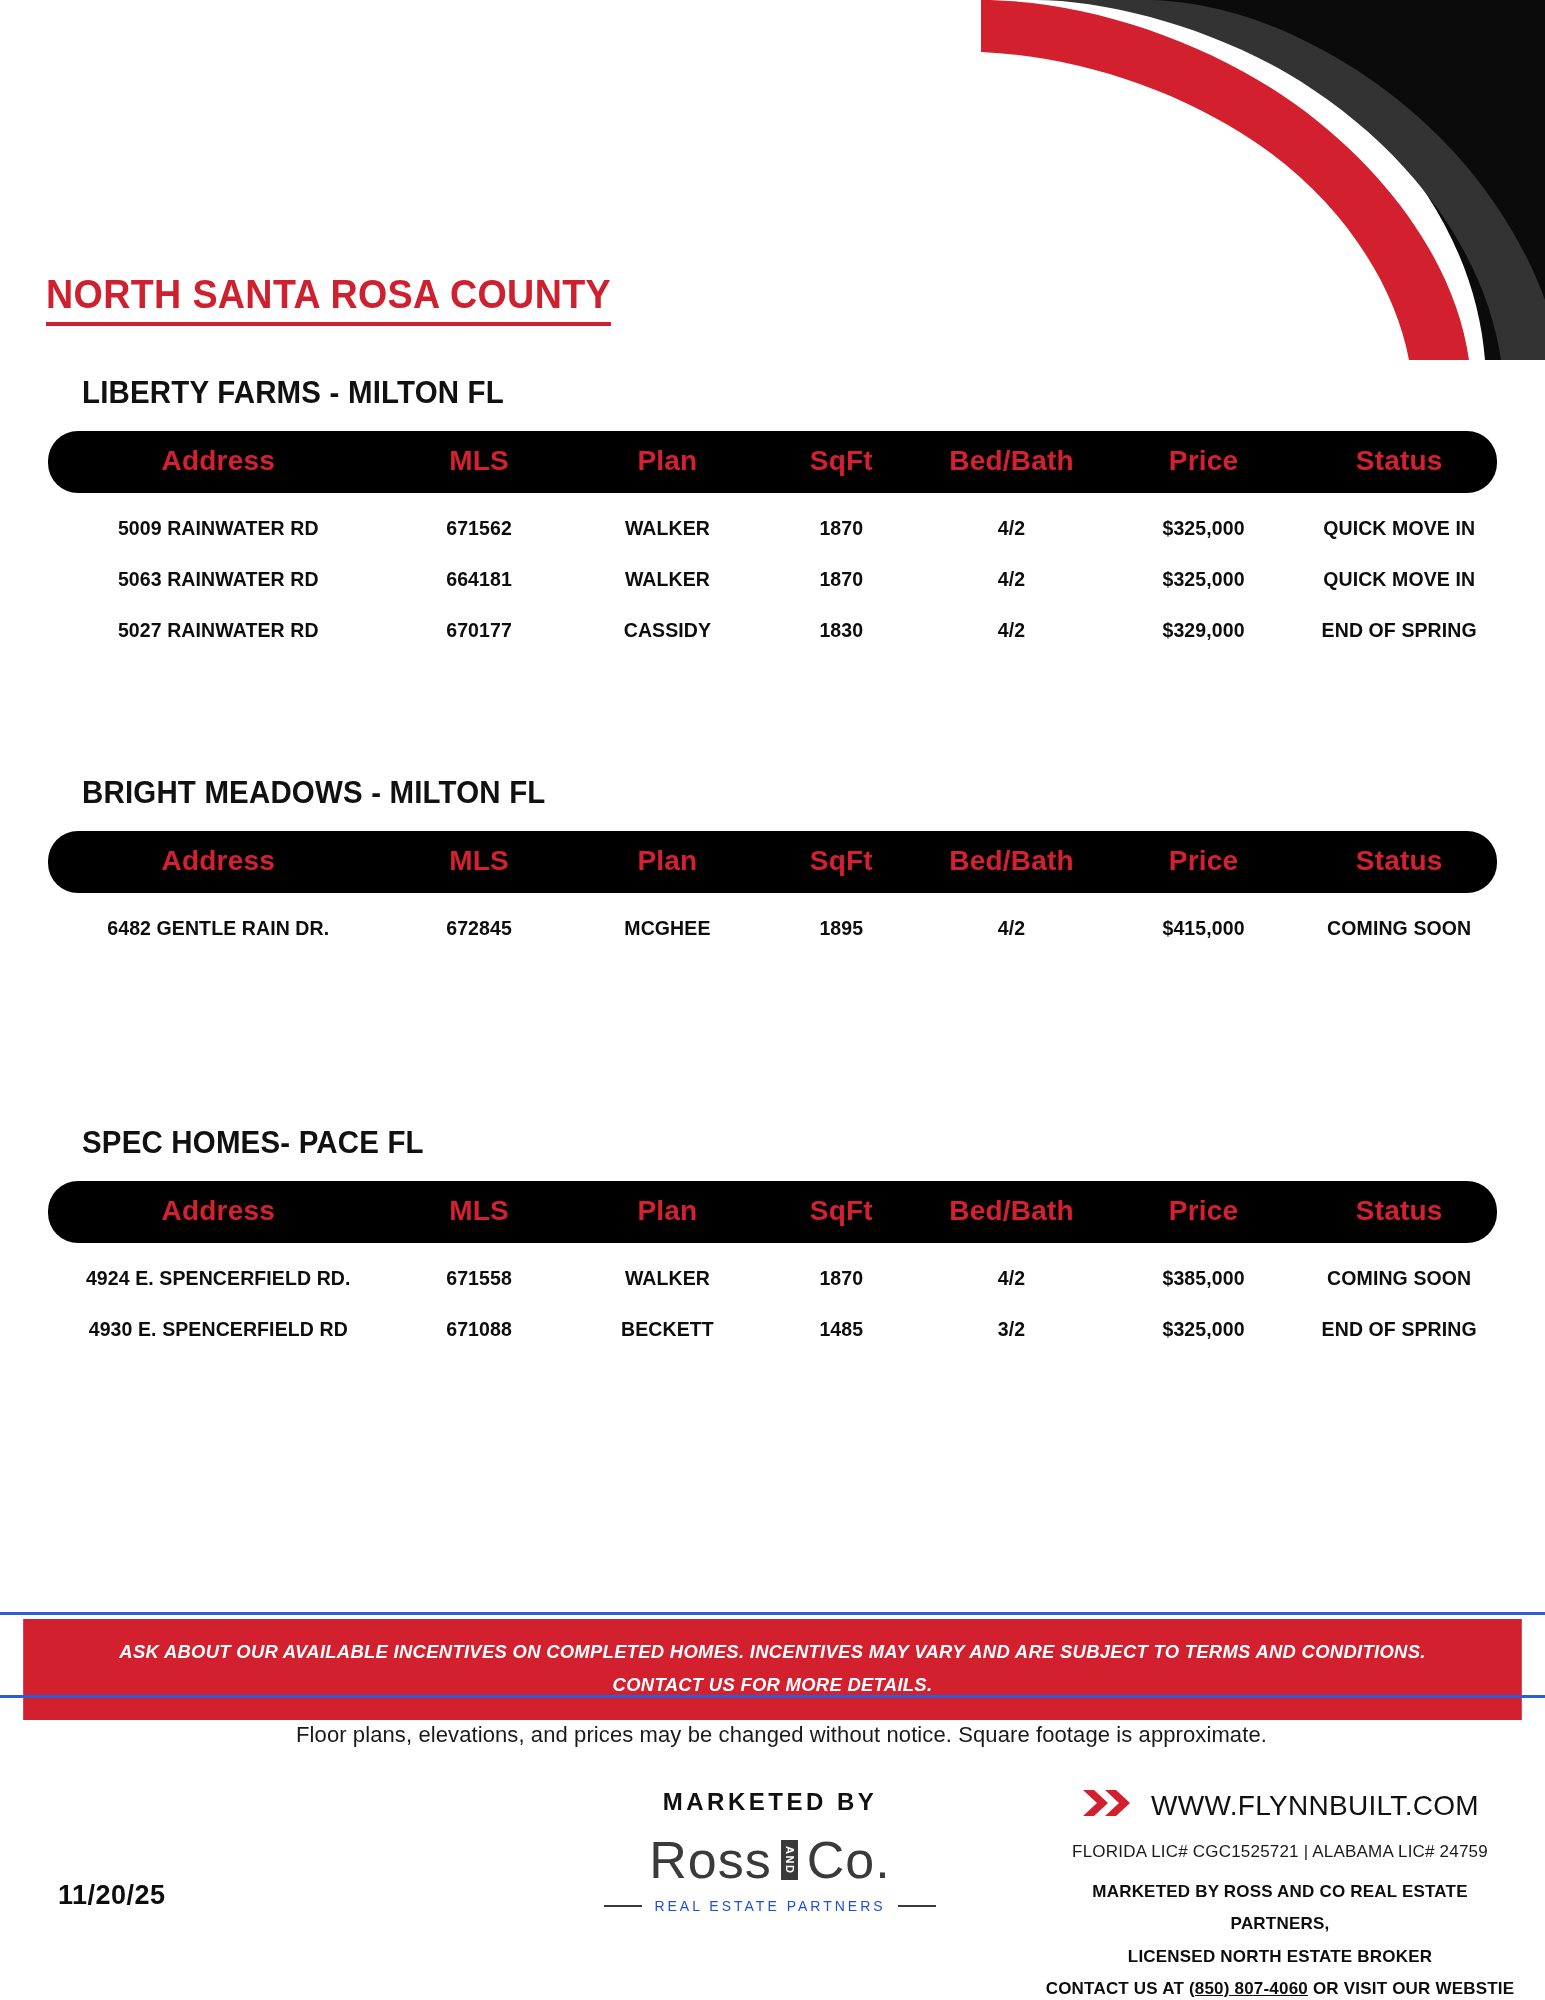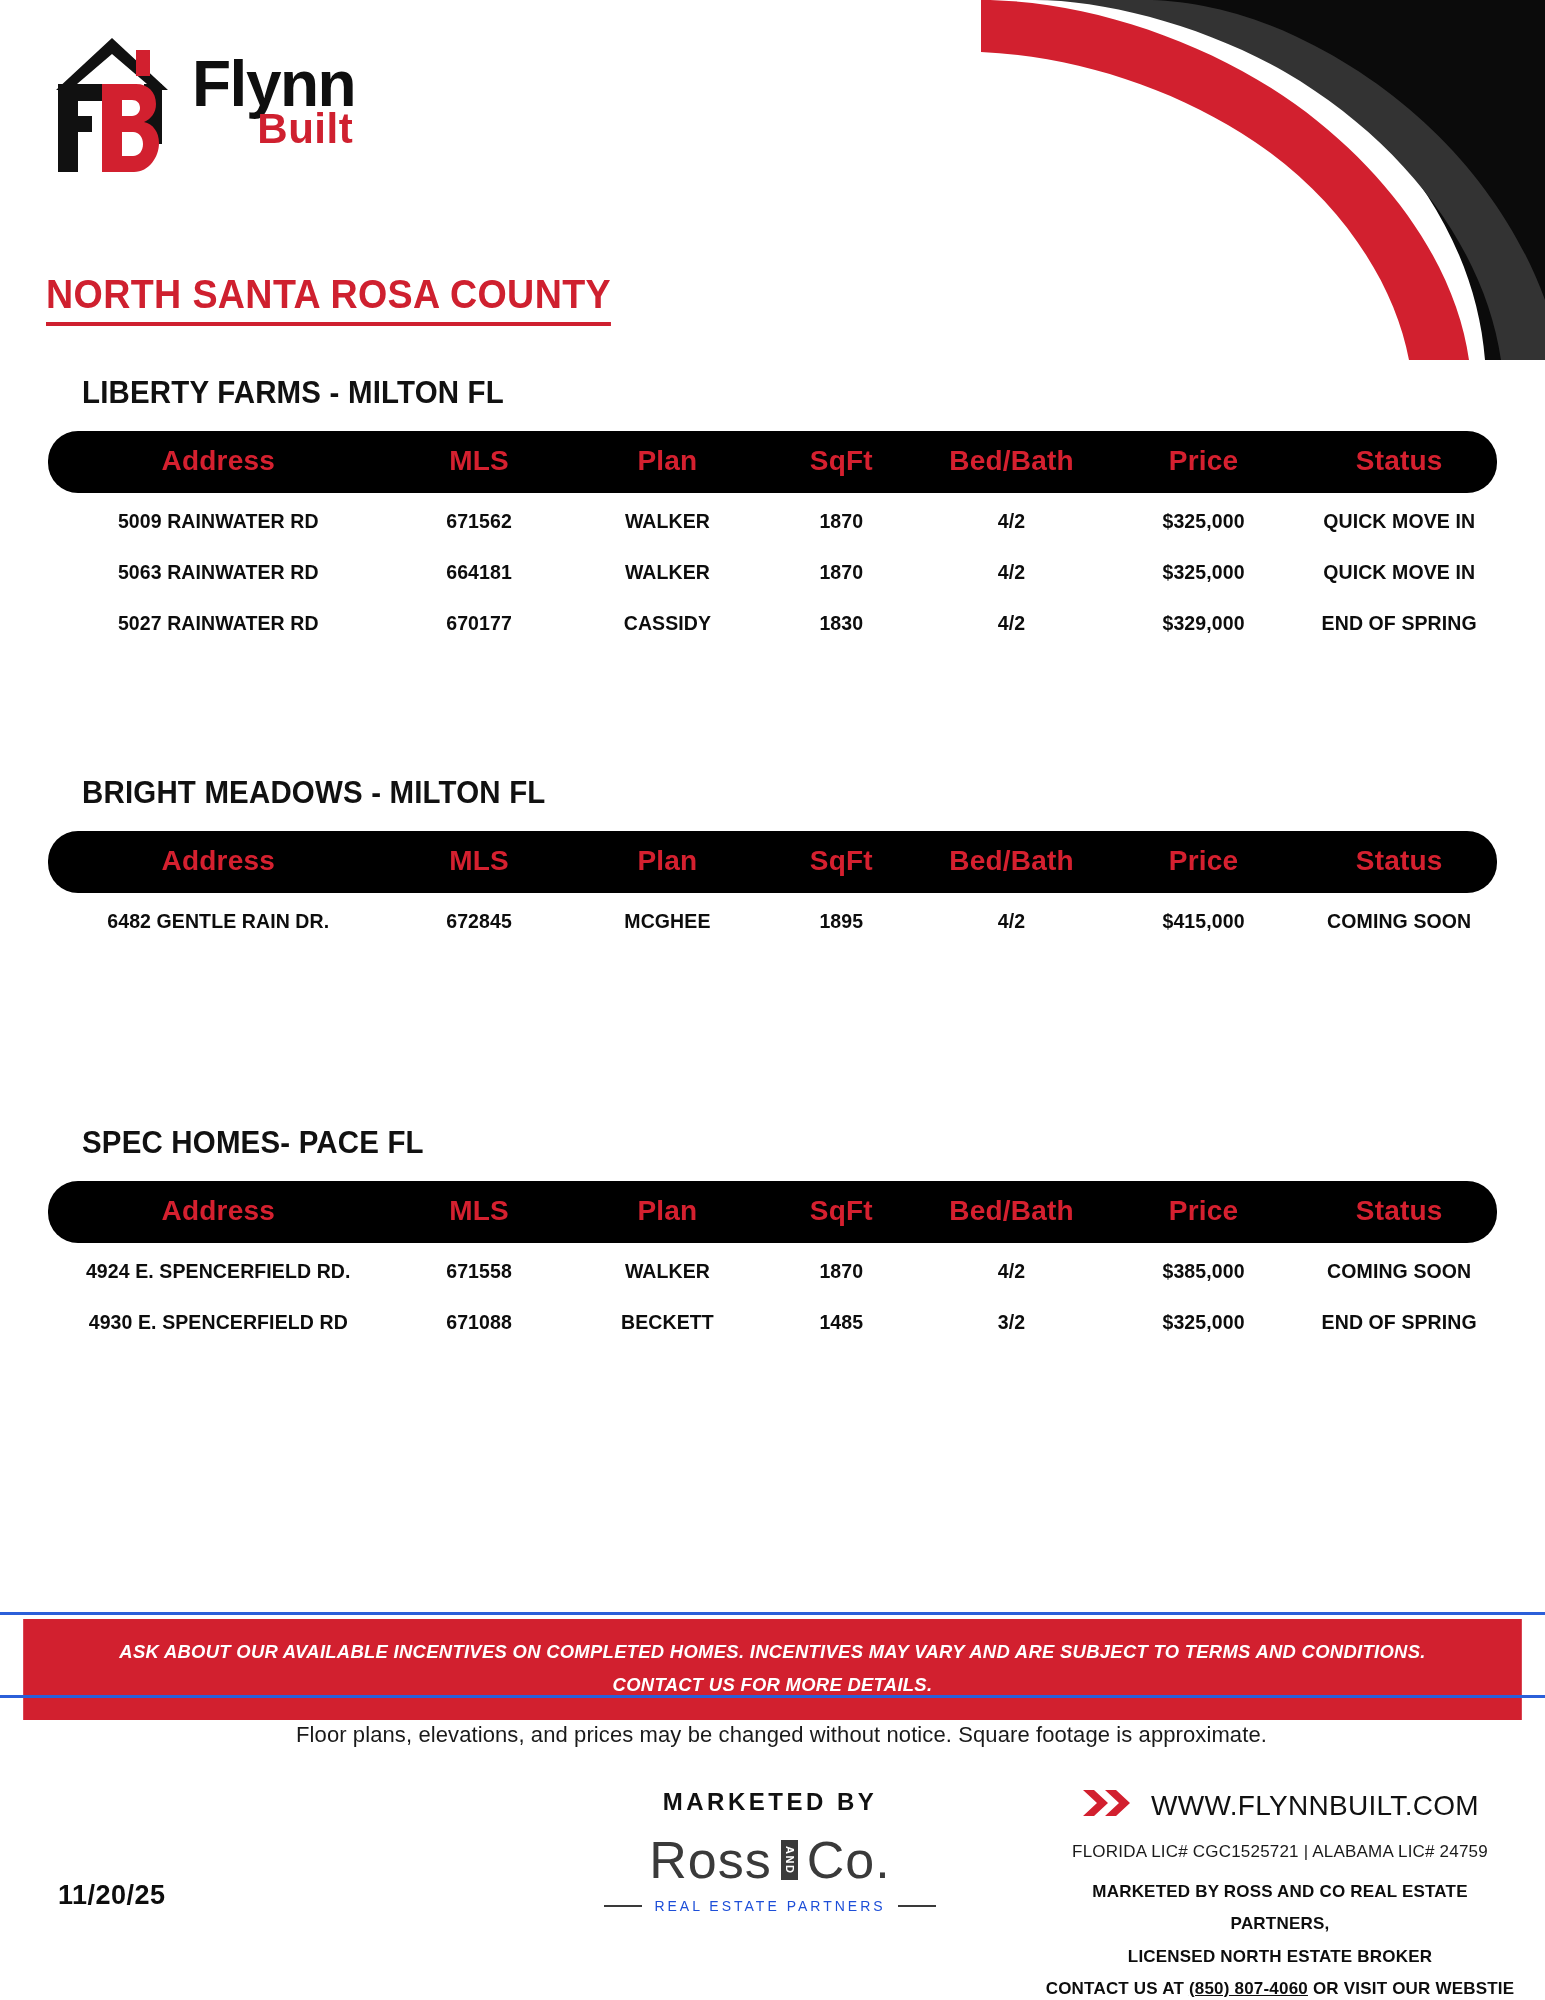--- a/index.html
+++ b/index.html
@@ -102,21 +102,21 @@
   table.listing tbody td {
     font-family: "Liberation Sans Narrow", "Liberation Sans", sans-serif;
     font-weight: 700;
     font-size: 19.5px;
     color: #0d0d0d;
     text-align: center;
     padding: 14px 2px;
     letter-spacing: 0.1px;
     white-space: nowrap;
   }
-  table.listing tbody tr:first-child td { padding-top: 17px; }
+  table.listing tbody tr:first-child td { padding-top: 24px; }
   td.status-red { color: #d5202f; }
   td.status-dark { color: #0d0d0d; }
 
   
   col.c-addr { width: 23.5%; }
   col.c-mls  { width: 12.5%; }
   col.c-plan { width: 13.5%; }
   col.c-sqft { width: 10.5%; }
   col.c-bed  { width: 13%; }
   col.c-price{ width: 13.5%; }
@@ -268,41 +268,20 @@
   <div class="swoosh">
     <svg width="760" height="360" viewBox="0 0 760 360" xmlns="http://www.w3.org/2000/svg">
       <path d="M760,0 L760,360 L700,360 C690,230 600,110 470,40 C420,14 370,0 330,0 Z" fill="#0b0b0b"></path>
       <path d="M760,36 L760,330 C720,215 630,112 510,52 C460,27 410,12 372,8 L330,0 C370,0 420,14 470,40 C600,110 690,230 700,360 L760,360 Z" fill="#ffffff" opacity="0"></path>
       <path d="M330,0 C370,0 420,14 470,40 C600,110 690,230 700,360 L760,360 L760,250 C735,170 660,80 540,26 C495,6 450,0 420,0 Z" fill="#333333" opacity="0"></path>
       <path d="M250,0 C320,0 420,26 500,72 C620,142 700,250 716,360 L760,360 L760,300 C720,190 630,92 510,36 C455,10 400,0 360,0 Z" fill="#333333"></path>
       <path d="M196,0 C300,0 420,40 510,104 C610,176 672,272 684,360 L624,360 C610,284 556,200 470,142 C390,88 290,56 196,52 Z" fill="#d2202f"></path>
     </svg>
   </div>
 
-  <div class="logo-wrap">
-    <svg class="logo-mark" viewBox="0 0 140 150" xmlns="http://www.w3.org/2000/svg">
-
-      <path d="M12,62 L68,10 L124,62 L110,62 L68,26 L26,62 Z" fill="#111111"></path>
-
-      <rect x="92" y="22" width="14" height="26" fill="#d2202f"></rect>
-
-      <rect x="14" y="56" width="20" height="88" fill="#111111"></rect>
-
-      <rect x="14" y="56" width="44" height="17" fill="#111111"></rect>
-      <rect x="14" y="88" width="34" height="16" fill="#111111"></rect>
-
-      <rect x="100" y="56" width="18" height="60" fill="#111111"></rect>
-
-      <path d="M58,56 L92,56 C104,56 112,64 112,76 C112,85 107,91 100,94 C109,96 115,104 115,115 C115,129 105,144 90,144 L58,144 Z M78,72 L78,88 L88,88 C93,88 96,84 96,80 C96,75 93,72 88,72 Z M78,104 L78,128 L89,128 C95,128 99,123 99,116 C99,109 95,104 89,104 Z" fill="#d2202f"></path>
-    </svg>
-    <div class="logo-text">
-      <div class="logo-flynn">Flynn</div>
-      <div class="logo-built">Built</div>
-    </div>
-  </div>
 
   <div class="county-title">NORTH SANTA ROSA COUNTY</div>
 
   <div id="sections-host">
       <div class="section" style="top: 375px;">
         <div class="section-title">LIBERTY FARMS - MILTON FL</div>
         <div class="table-block">
           <table class="listing">
             <colgroup>
               <col class="c-addr">

